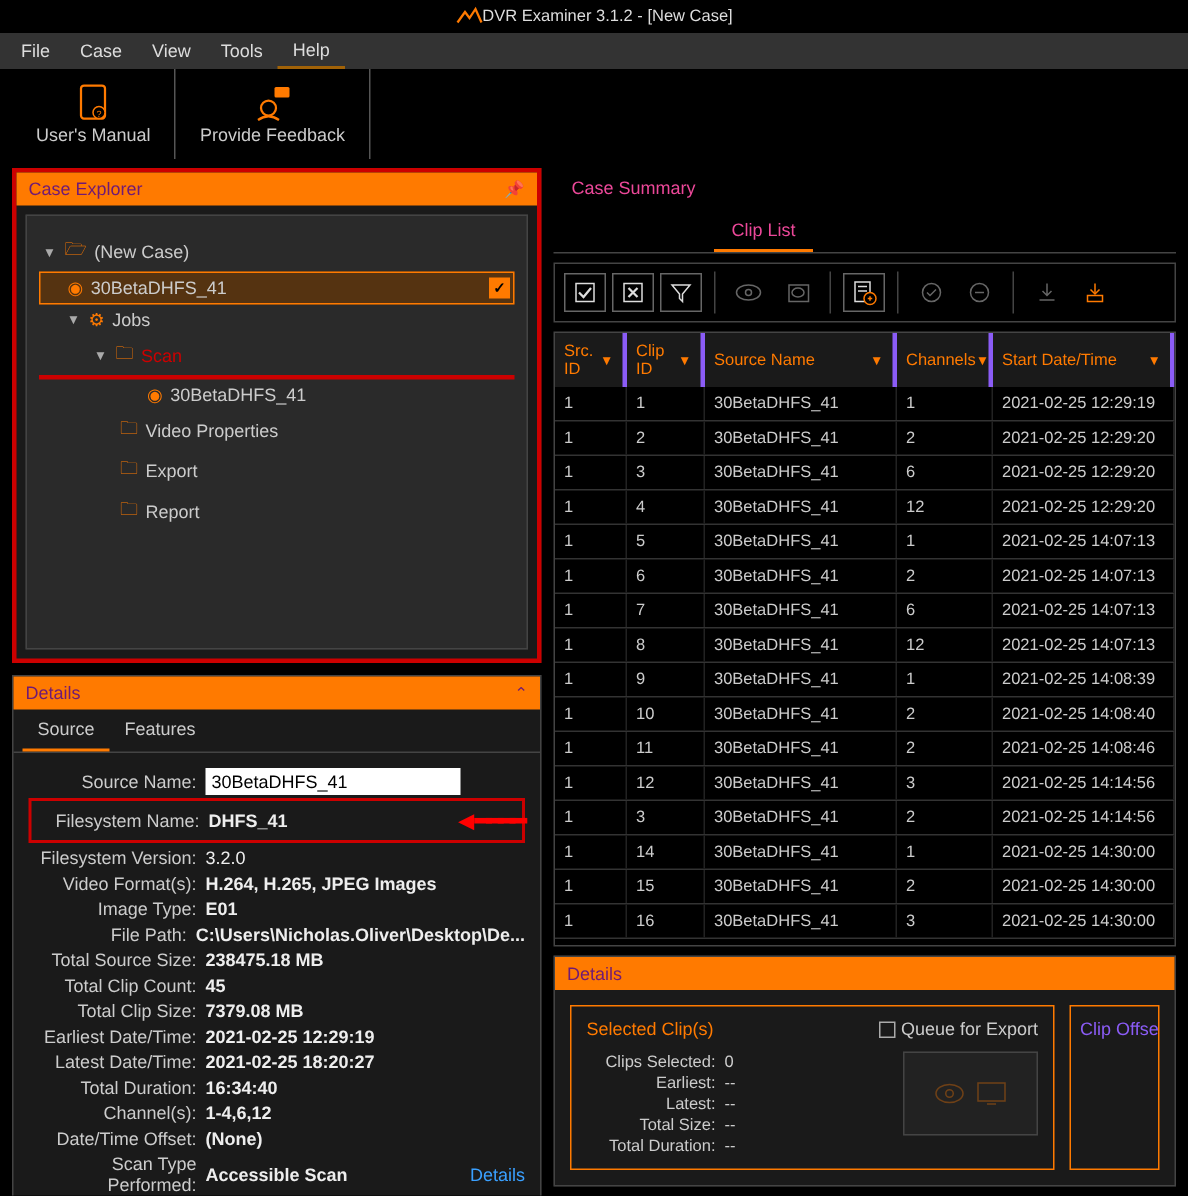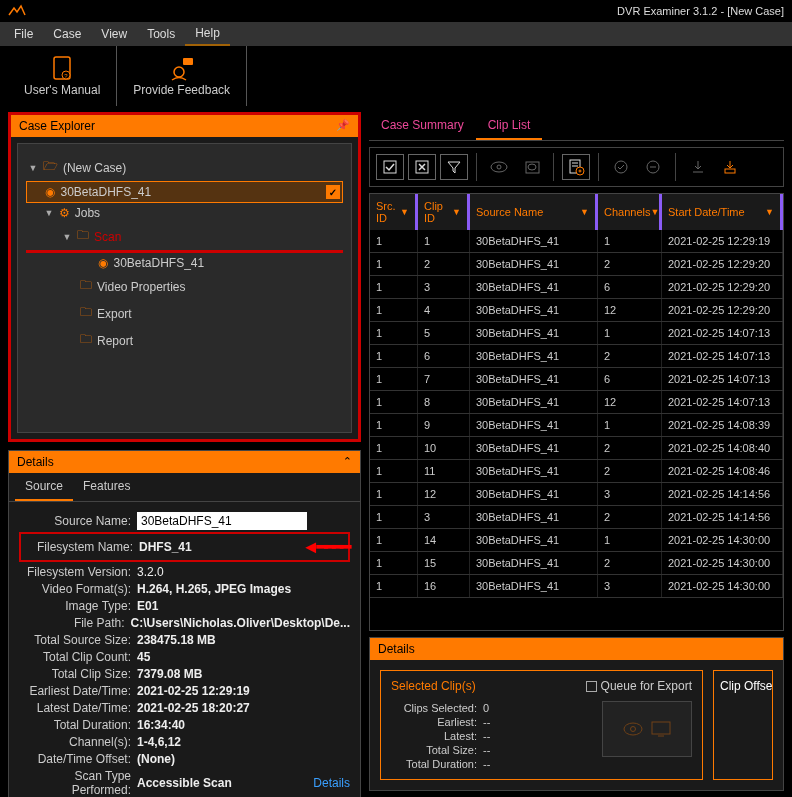--- a/index.html
+++ b/index.html
@@ -1,40 +1,40 @@
 <!DOCTYPE html>
 <html><head>
 <meta charset="utf-8">
 <style>
 * { margin: 0; padding: 0; box-sizing: border-box; font-family: "Segoe UI", Arial, sans-serif; }
 body { background: #000; color: #ccc; font-size: 12px; width: 792px; height: 797px; overflow: hidden; position: relative; }
 
 
-.title-bar { height: 22px; background: #000; display: flex; align-items: center; justify-content: space-between; padding: 0 8px; }
+.title-bar { height: 22px; background: #000; display: flex; align-items: center; justify-content: center; padding: 0 8px; }
 .title-bar .logo { width: 18px; height: 14px; }
 .title-bar .title { color: #ddd; font-size: 11px; }
 
 
 .menu-bar { height: 24px; background: #333; display: flex; align-items: center; padding: 0 4px; }
 .menu-bar .item { padding: 4px 10px; color: #ddd; cursor: pointer; }
 .menu-bar .item.active { border-bottom: 2px solid #a16207; }
 
 
 .toolbar { height: 60px; background: #000; display: flex; align-items: center; padding: 4px 8px; }
 .tool-btn { display: flex; flex-direction: column; align-items: center; justify-content: center; padding: 4px 16px; color: #ccc; height: 100%; }
 .tool-btn svg { margin-bottom: 2px; }
 .tool-sep { width: 1px; height: 60px; background: #555; }
 
 
 .columns { display: flex; height: calc(797px - 22px - 24px - 60px); }
 .left { width: 365px; display: flex; flex-direction: column; padding: 6px 4px 6px 8px; gap: 8px; }
 .right { flex: 1; display: flex; flex-direction: column; padding: 6px 8px 6px 4px; gap: 6px; overflow: hidden; }
 
 .panel { border: 1px solid #444; background: #1a1a1a; display: flex; flex-direction: column; }
-.panel-hdr { background: #ff7a00; color: #000000; padding: 4px 8px; display: flex; justify-content: space-between; font-size: 12px; }
+.panel-hdr { background: #ff7a00; color: #701a75; padding: 4px 8px; display: flex; justify-content: space-between; align-items: center; font-size: 12px; }
 .panel-hdr .pin { font-size: 11px; }
 .panel-body { flex: 1; overflow: auto; }
 
 
 .case-explorer { flex: 0 0 330px; border: 3px solid #c00; }
 .case-explorer .panel-body { padding: 10px 8px; background: #2a2a2a; margin: 6px; border: 1px solid #444; height: 270px; }
 .tree-row { display: flex; align-items: center; padding: 3px 2px; gap: 5px; color: #ccc; }
 .tree-row.selected { background: #553311; border: 1px solid #ff7a00; }
 .tree-row .tw { width: 10px; text-align: center; color: #aaa; font-size: 9px; }
 .tree-row .chk { width: 14px; height: 14px; background: #ff7a00; display: inline-flex; align-items: center; justify-content: center; color: #000; font-size: 10px; font-weight: bold; margin-left: auto; }
@@ -55,21 +55,21 @@
 .kv-row .k { width: 118px; text-align: right; padding-right: 6px; color: #ccc; }
 .kv-row .v { flex: 1; color: #eee; }
 .kv-row .v.link { color: #3aa0ff; }
 .kv-row input { background: #fff; color: #000; border: none; padding: 2px 4px; width: 170px; font-size: 12px; }
 .kv-row.boxed { border: 2px solid #c00; padding: 2px 0; margin: 1px 0; }
 .arrow-annot { color: #f00; font-size: 18px; font-weight: bold; margin-left: 8px; letter-spacing: -3px; }
 
 
 .right-tabs { display: flex; border-bottom: 1px solid #444; }
 .right-tabs .tab { padding: 6px 12px; color: #ec4899; }
-.right-tabs .tab.active { border-bottom: 2px solid #ff7a00; }
+.right-tabs .tab.active { border-bottom: 2px solid #ff7a00; margin-top: 28px; }
 
 
 .clip-toolbar { display: flex; align-items: center; height: 40px; border: 1px solid #444; padding: 0 6px; gap: 4px; }
 .clip-toolbar .btn { width: 28px; height: 26px; display: inline-flex; align-items: center; justify-content: center; color: #888; }
 .clip-toolbar .btn.lt { color: #ddd; border: 1px solid #666; }
 .clip-toolbar .sep { flex: 0 0 1px; height: 28px; background: #444; margin: 0 4px; }
 
 
 .clip-table { flex: 1; border: 1px solid #444; overflow: hidden; display: flex; flex-direction: column; }
 .ct-head { display: flex; background: #1a1a1a; }
@@ -88,21 +88,21 @@
 .bottom-details { border: 1px solid #444; }
 .bottom-details .panel-hdr { background: #ff7a00; }
 .bottom-body { padding: 10px; display: flex; gap: 10px; }
 .selected-clips { flex: 1; border: 1px solid #ff7a00; padding: 8px 10px; }
 .selected-clips .title-row { display: flex; justify-content: space-between; align-items: center; color: #ff7a00; font-size: 12px; margin-bottom: 8px; }
 .qfe { display: flex; align-items: center; gap: 4px; color: #ccc; }
 .qfe .box { width: 11px; height: 11px; border: 1px solid #aaa; }
 .sc-row { display: flex; padding: 1px 0; font-size: 11px; }
 .sc-row .k { width: 92px; text-align: right; padding-right: 6px; color: #ccc; }
 .sc-row .v { color: #ccc; }
-.clip-offset { width: 60px; border: 1px solid #ff7a00; padding: 8px 6px; color: #ffffff; overflow: hidden; white-space: nowrap; }
+.clip-offset { width: 60px; border: 1px solid #ff7a00; padding: 8px 6px; color: #8b5cf6; overflow: hidden; white-space: nowrap; }
 .preview-ph { width: 90px; height: 56px; border: 1px solid #444; background: #222; margin-left: auto; display: flex; align-items: center; justify-content: center; gap: 6px; }
 .preview-ph svg { opacity: .35; }
 </style>
 </head>
 <body>
 
 <div class="title-bar">
   <span class="logo">
     <svg width="18" height="14" viewBox="0 0 18 14">
         <path d="M1 11 L6 4 L9 8 L13 2 L17 11" stroke="#ff7a00" stroke-width="1.5" fill="none"></path>

